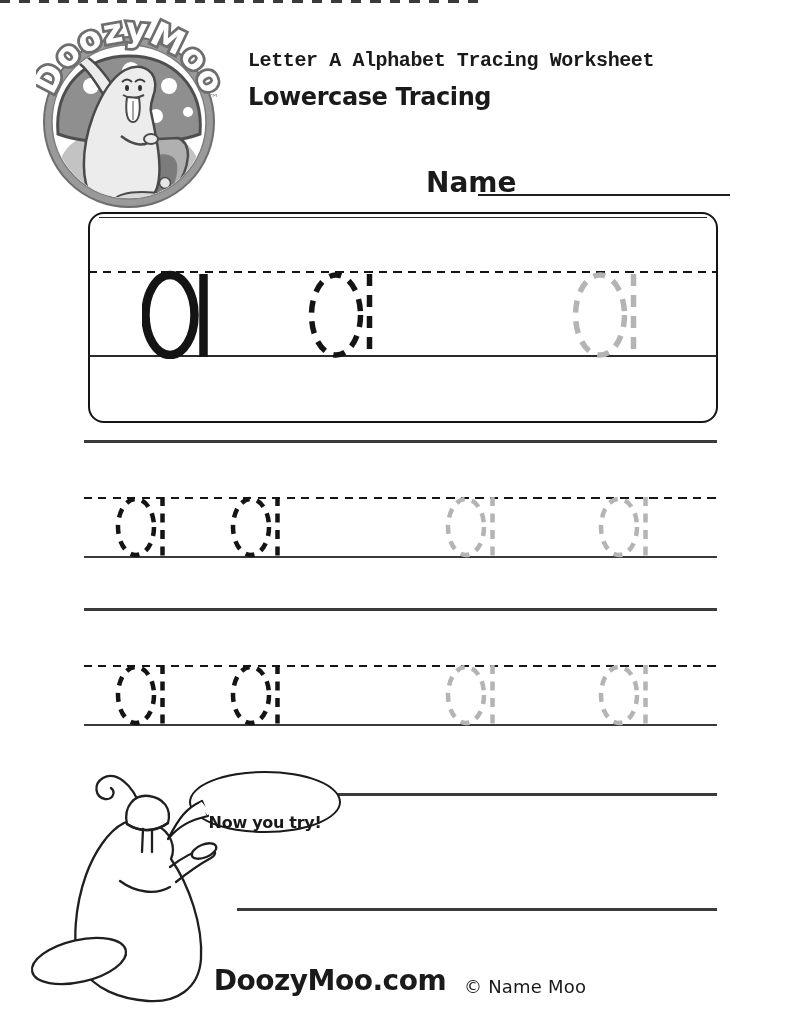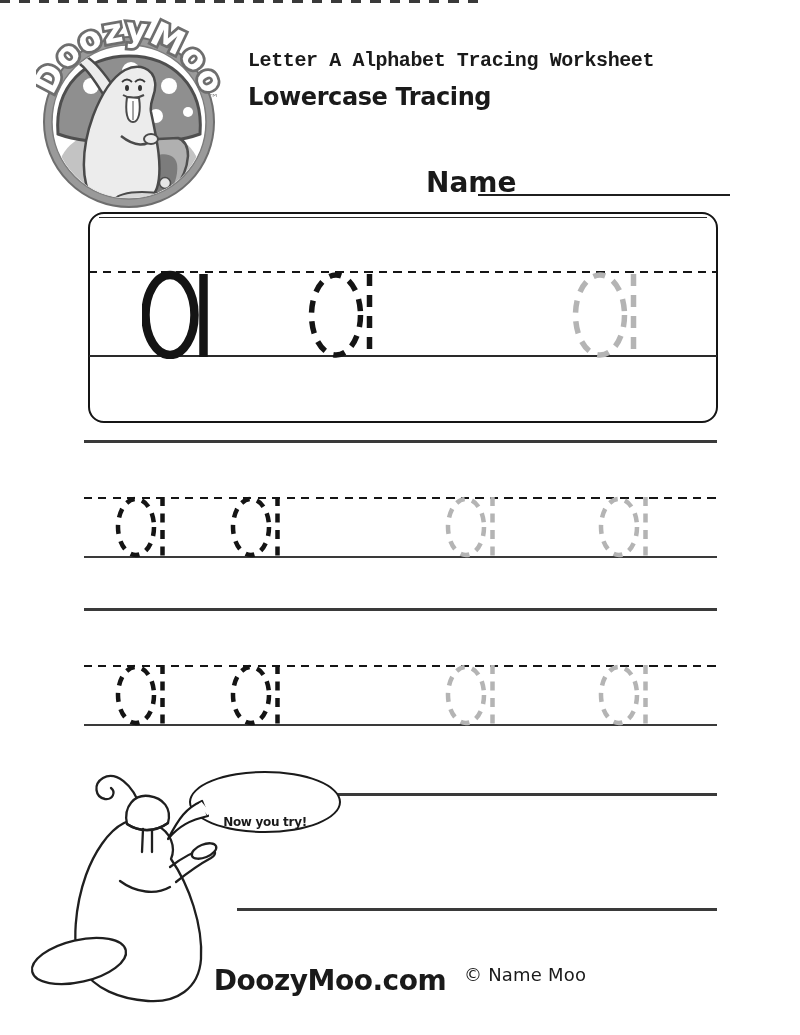--- a/index.html
+++ b/index.html
@@ -29,31 +29,31 @@
 
   
   .practice-row{position:absolute;left:84px;width:633px;height:120px;}
   .practice-row .top-line{position:absolute;left:0;right:0;top:0;height:2.6px;background:#3a3a3a;}
   .practice-row .mid-dash{left:0;right:0;top:57px;}
   .practice-row .base-line{position:absolute;left:0;right:0;top:116px;height:2.2px;background:#3a3a3a;}
 
   
   #bubble{position:absolute;left:189px;top:771px;width:148px;height:58px;border:2.3px solid #1a1a1a;
           border-radius:50%;background:#fff;display:flex;align-items:center;justify-content:center;z-index:3;}
-  #bubble-text{font-size:12px;font-weight:700;letter-spacing:-0.3px;white-space:nowrap;margin-top:40px;}
+  #bubble-text{font-size:16px;font-weight:700;letter-spacing:-0.3px;white-space:nowrap;margin-top:40px;}
   #bubble-tail{position:absolute;left:166px;top:799px;z-index:4;}
   #worm{position:absolute;left:25px;top:763px;z-index:2;}
   .bline-solid{position:absolute;height:2.6px;background:#3a3a3a;}
   #bline1{left:320px;top:793px;width:397px;}
   #bline2{left:237px;top:850px;width:480px;height:3px;
           background:repeating-linear-gradient(90deg,#3a3a3a 0 10.5px,transparent 10.5px 19.5px);}
   #bline3{left:237px;top:908px;width:480px;}
 
   
-  #footer{position:absolute;left:0;top:964px;width:800px;display:flex;align-items:flex-start;
+  #footer{position:absolute;left:0;top:964px;width:800px;display:flex;align-items:flex-end;
           justify-content:center;gap:18px;}
   #footer-site{font-size:28px;font-weight:700;letter-spacing:-0.5px;}
   #footer-copy{font-size:18px;font-weight:400;letter-spacing:0.2px;}
 </style>
 </head>
 <body>
 
 <div id="page">
 
   <svg id="logo" width="186" height="198" viewBox="0 0 186 198">

